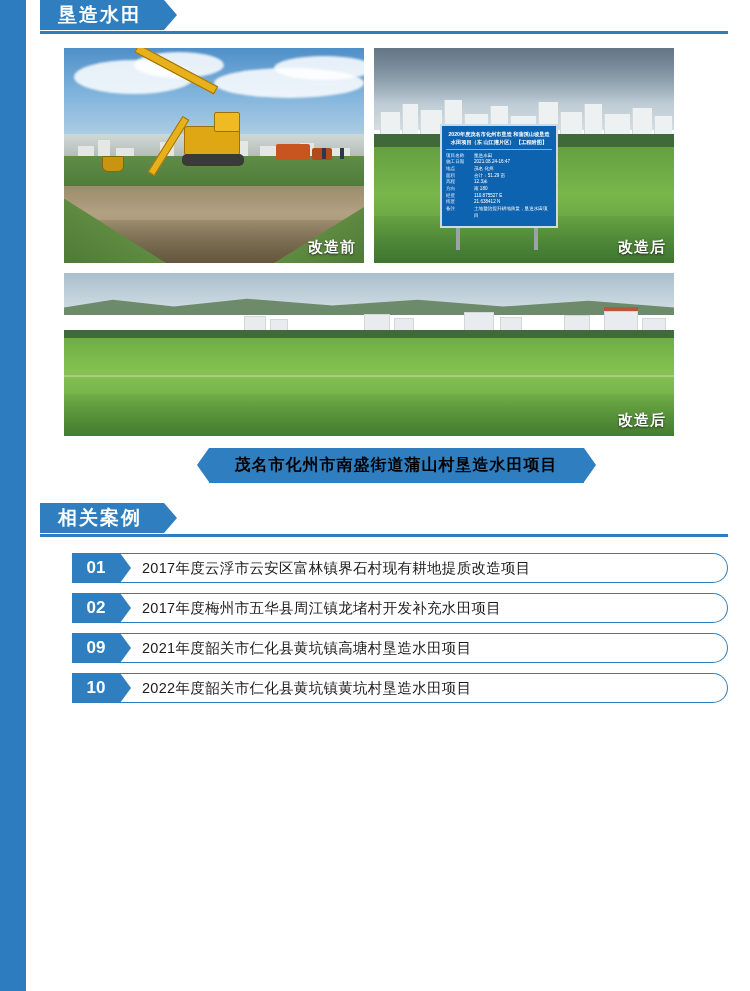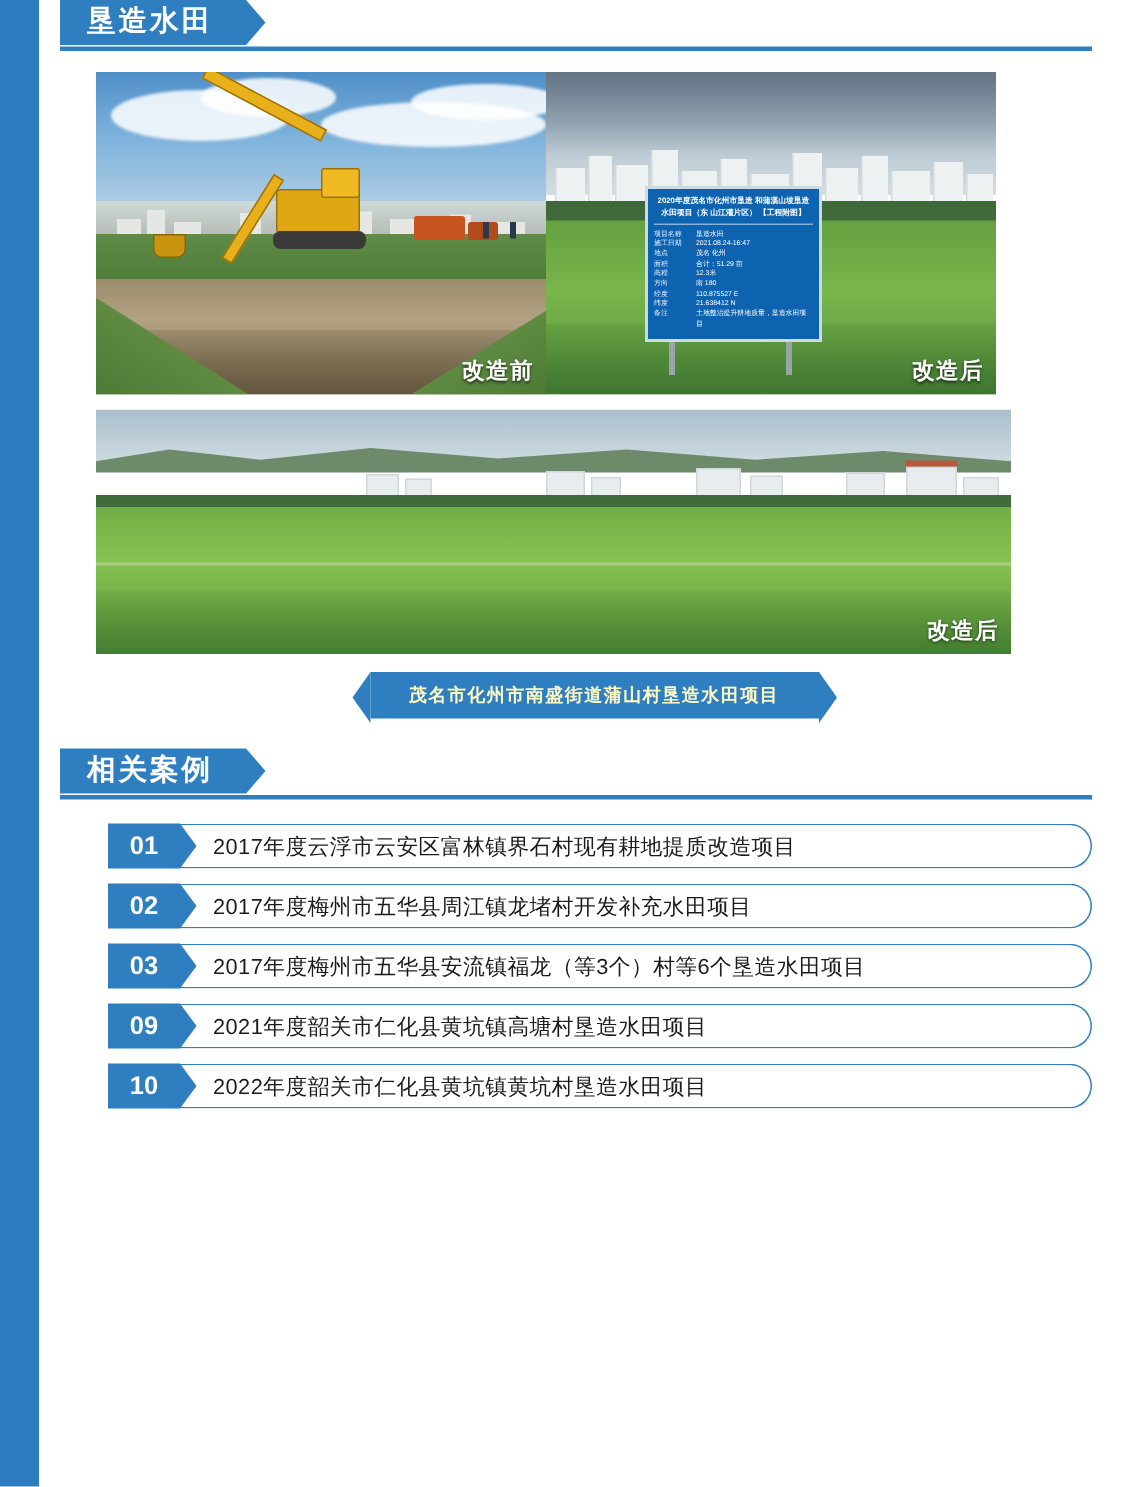--- a/index.html
+++ b/index.html
@@ -66,21 +66,21 @@
     height: 3px;
     background: #2f7fc0;
   }
 
   
   .photos {
     margin: 14px 22px 0 38px;
   }
   .row-top {
     display: flex;
-    gap: 0;
+    gap: 10px;
     align-items: center;
   }
   .photo {
     position: relative;
     overflow: hidden;
   }
   .photo .caption {
     position: absolute;
     right: 8px;
     bottom: 6px;
@@ -251,22 +251,22 @@
 
   
   .banner-wrap {
     margin: 12px 22px 0 38px;
     display: flex;
     justify-content: center;
   }
   .banner {
     position: relative;
     background: #2f7fc0;
-    color: #fef9c3;
-    font-size: 12px;
+    color: #000000;
+    font-size: 16px;
     font-weight: bold;
     letter-spacing: 1px;
     padding: 7px 26px;
     text-align: center;
   }
   .banner::before {
     content:"";
     position:absolute; left:-12px; top:0;
     border-right:12px solid #2f7fc0;
     border-top:17px solid transparent;
@@ -482,24 +482,20 @@
   <div class="cases">
     <div class="case">
       <div class="num">01</div>
       <div class="txt">2017年度云浮市云安区富林镇界石村现有耕地提质改造项目</div>
     </div>
     <div class="case">
       <div class="num">02</div>
       <div class="txt">2017年度梅州市五华县周江镇龙堵村开发补充水田项目</div>
     </div>
     <div class="case">
-      <div class="num">03</div>
-      <div class="txt">2017年度梅州市五华县安流镇福龙（等3个）村等6个垦造水田项目</div>
-    </div>
-    <div class="case">
       <div class="num">09</div>
       <div class="txt">2021年度韶关市仁化县黄坑镇高塘村垦造水田项目</div>
     </div>
     <div class="case">
       <div class="num">10</div>
       <div class="txt">2022年度韶关市仁化县黄坑镇黄坑村垦造水田项目</div>
     </div>
   </div>
 
 </div>

